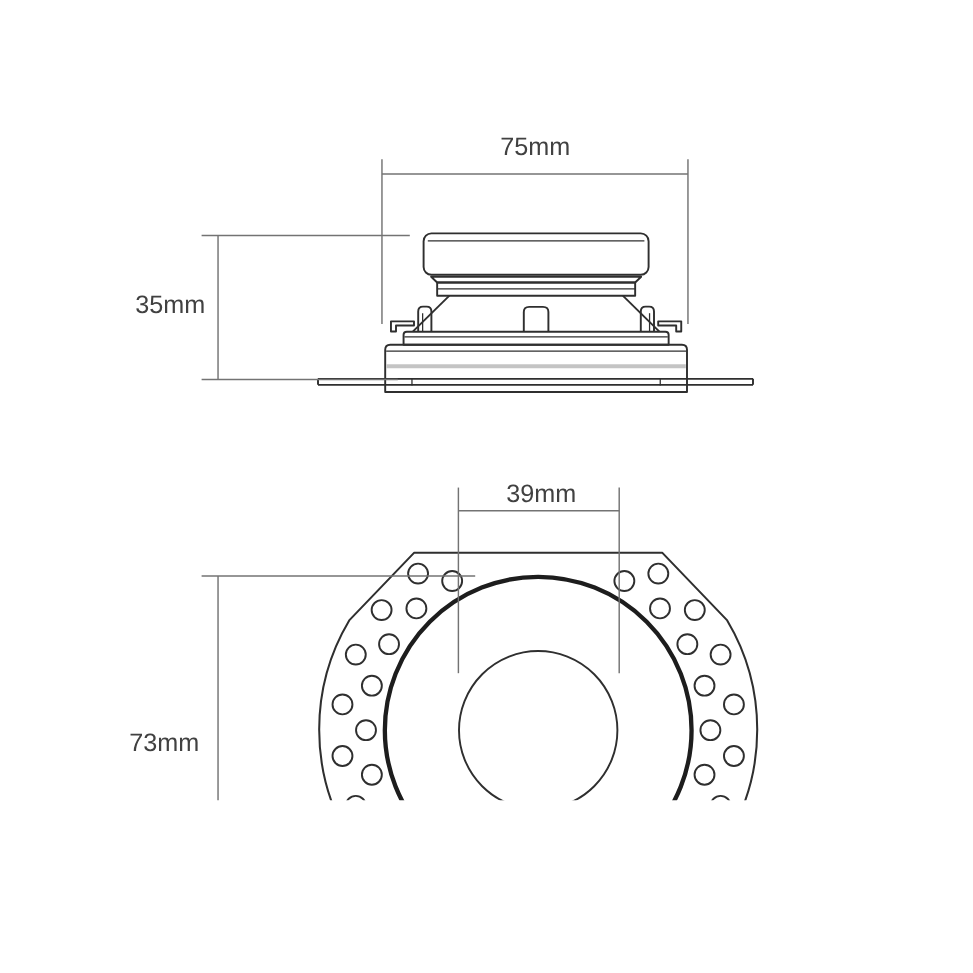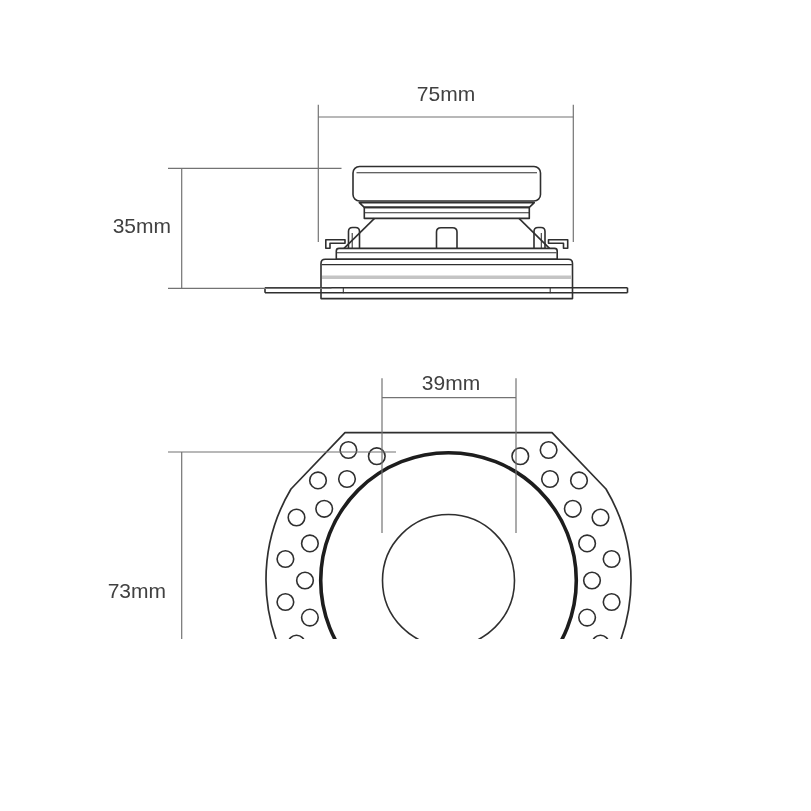--- a/index.html
+++ b/index.html
@@ -4,21 +4,21 @@
 <style>
   :root{
     --outline:#2f2f2f;
     --outline-bold:#1d1d1d;
     --detail-gray:#c4c4c4;
     --dimension-line:#737373;
     --label-text:#414141;
     --background:#ffffff;
   }
   html,body{margin:0;padding:0;background:var(--background);}
-  .canvas{width:811px;height:639px;position:relative;background:var(--background);overflow:hidden;}
+  .canvas{width:811px;height:639px;position:relative;background:var(--background);overflow:hidden;margin-top:28px;}
   svg{display:block;}
   .ln{fill:none;stroke:var(--outline);stroke-width:1.6;stroke-linejoin:round;}
   .ln-thin{fill:none;stroke:var(--outline);stroke-width:1.05;stroke-linejoin:round;}
   .ln-gray{fill:none;stroke:var(--detail-gray);stroke-width:3.4;}
   .plate{fill:var(--background);stroke:var(--outline);stroke-width:1.7;stroke-linejoin:round;}
   .ring-bold{fill:none;stroke:var(--outline-bold);stroke-width:3.6;}
   .hole{fill:var(--background);stroke:var(--outline);stroke-width:1.6;}
   .dim{fill:none;stroke:var(--dimension-line);stroke-width:1.2;}
   .dim-label{font-family:"Liberation Sans",sans-serif;font-size:21px;font-weight:400;fill:var(--label-text);}
 </style>

